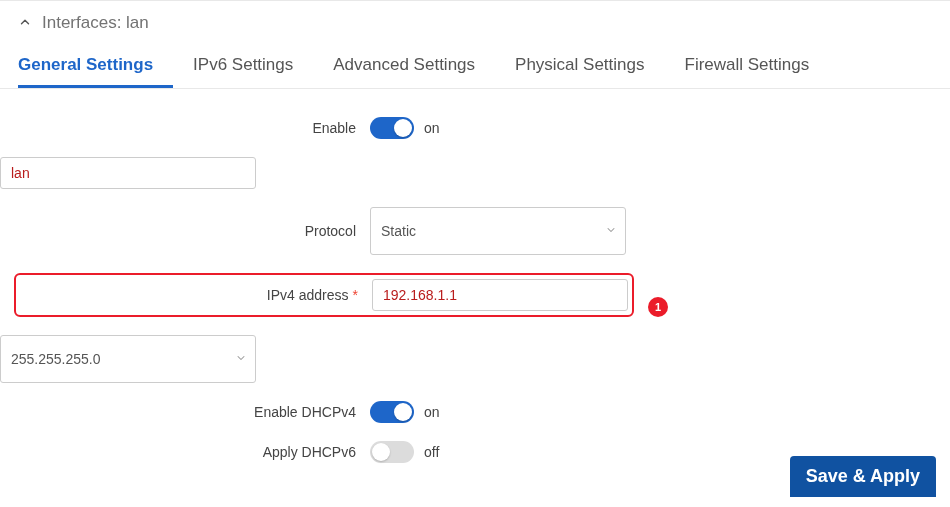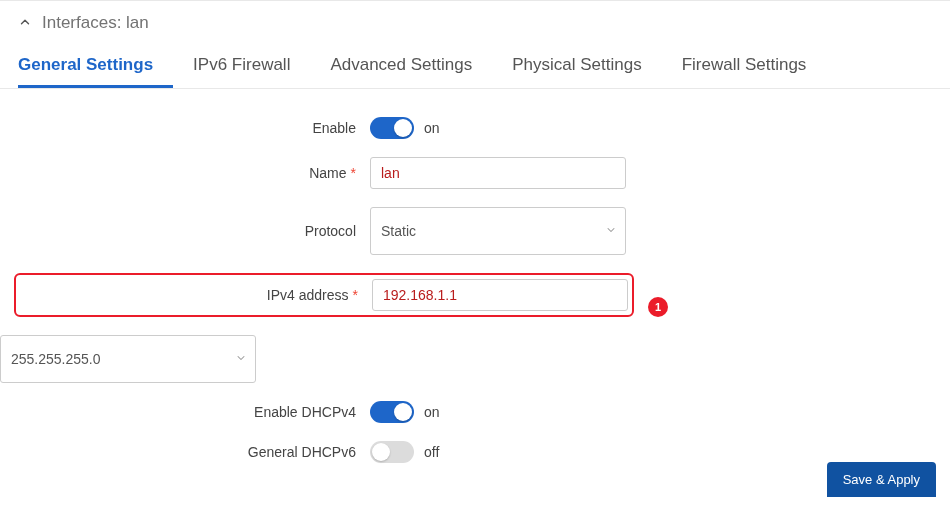--- a/index.html
+++ b/index.html
@@ -148,22 +148,22 @@
     }
     .save-btn {
       position: absolute;
       right: 14px;
       bottom: 10px;
       background: #1052a1;
       color: #fff;
       border: none;
       border-radius: 4px 4px 0 0;
       padding: 10px 16px;
-      font-size: 13px;
-      font-weight: 400;
+      font-size: 18px;
+      font-weight: 700;
       cursor: pointer;
     }
     .row-highlight-wrapper {
       display: flex;
       align-items: flex-end;
       margin-bottom: 18px;
       margin-left: 14px;
     }
   </style>
 </head>
@@ -173,40 +173,39 @@
   <span>
     <svg class="chevron" viewBox="0 0 16 16">
         <path d="M4 10 L8 6 L12 10" stroke="#555" stroke-width="1.6" fill="none" stroke-linecap="round" stroke-linejoin="round"></path>
       </svg>
   </span>
   <span class="page-title">Interfaces: lan</span>
 </div>
 
 <div class="tabs">
   <div class="tab active first">General Settings</div>
-  <div class="tab">IPv6 Firewall</div>
+  <div class="tab">IPv6 Settings</div>
   <div class="tab">Advanced Settings</div>
   <div class="tab">Physical Settings</div>
   <div class="tab">Firewall Settings</div>
 </div>
 
 <div class="form-area">
 
   <div class="form-row">
     <div class="label-col">Enable</div>
     <div class="control-col">
       <div class="toggle on">
           <div class="knob"></div>
         </div>
       <span class="toggle-state">on</span>
     </div>
   </div>
 
   <div class="form-row">
-    <div class="label-col"><span>Name</span><span class="req">*</span></div>
     <div class="control-col">
       <input class="text-input" value="lan" style="">
     </div>
   </div>
 
   <div class="form-row">
     <div class="label-col">Protocol</div>
     <div class="control-col">
       <div class="select-wrap">
         <span>Static</span>
@@ -246,21 +245,21 @@
     <div class="label-col">Enable DHCPv4</div>
     <div class="control-col">
       <div class="toggle on">
           <div class="knob"></div>
         </div>
       <span class="toggle-state">on</span>
     </div>
   </div>
 
   <div class="form-row">
-    <div class="label-col">General DHCPv6</div>
+    <div class="label-col">Apply DHCPv6</div>
     <div class="control-col">
       <div class="toggle off">
           <div class="knob"></div>
         </div>
       <span class="toggle-state">off</span>
     </div>
   </div>
 
 </div>
 

